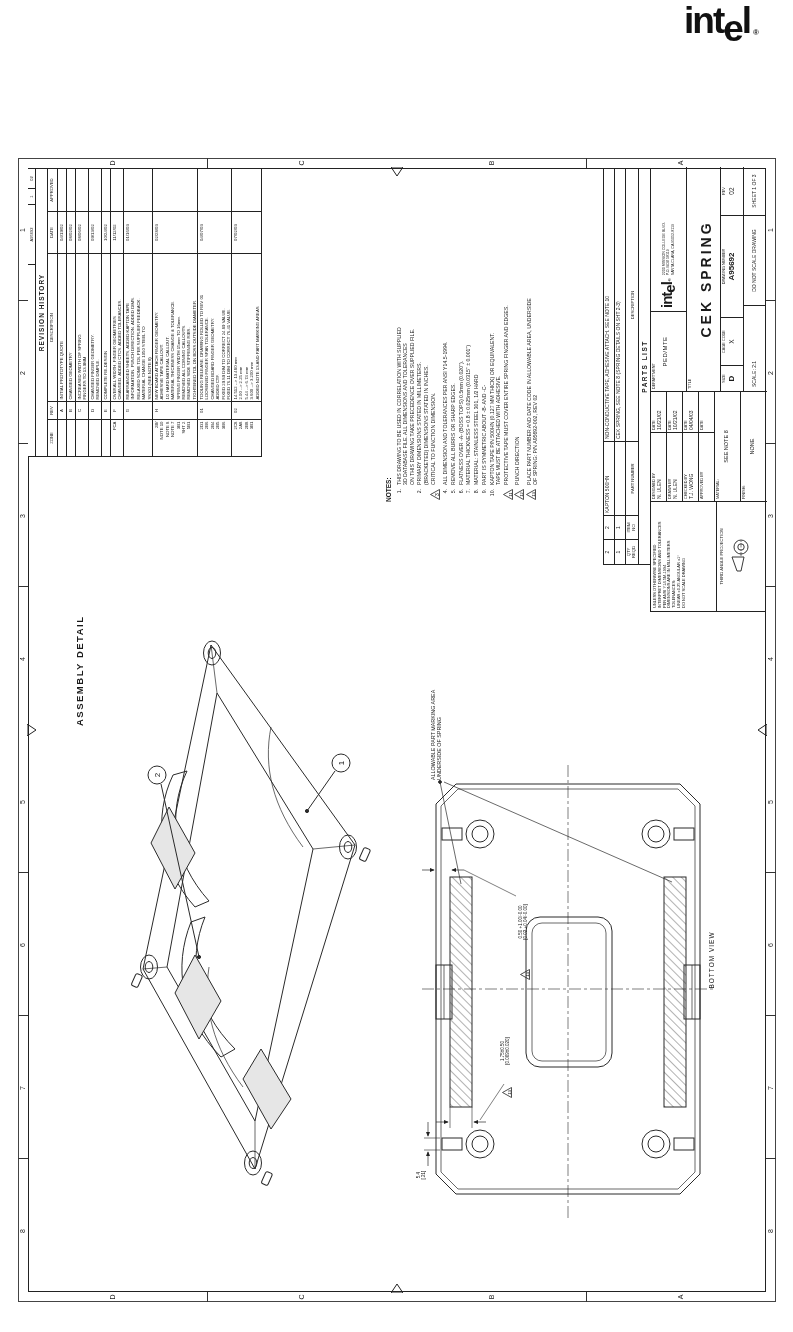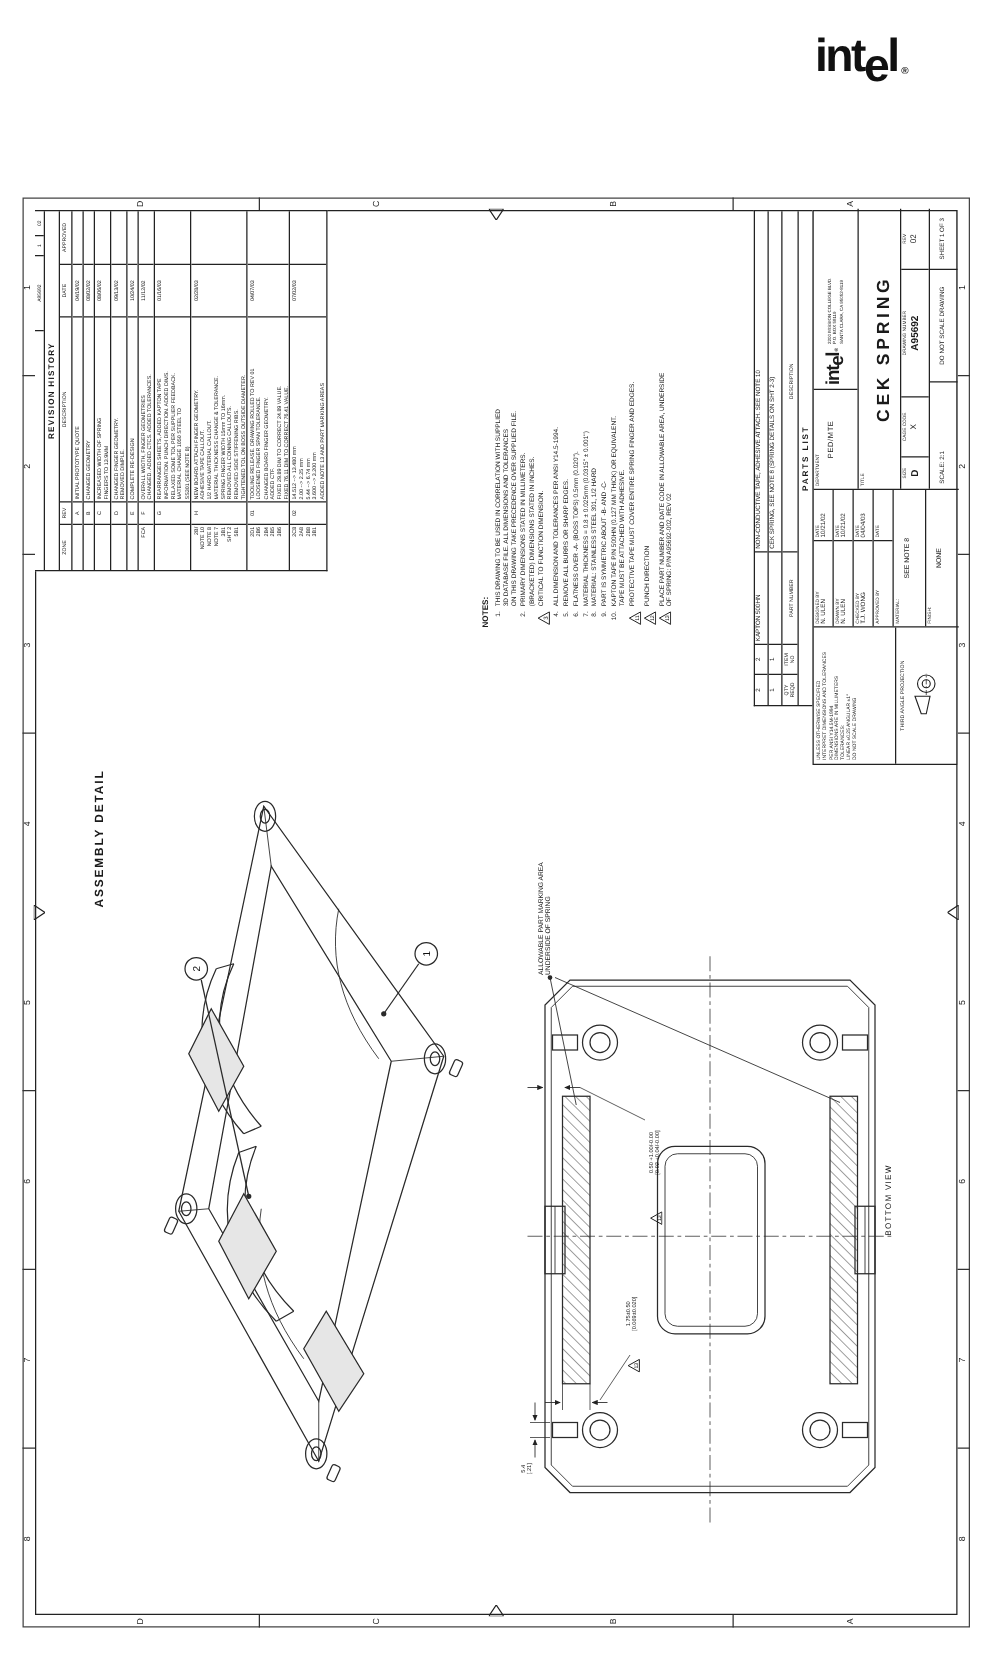--- a/index.html
+++ b/index.html
@@ -3,22 +3,22 @@
 <meta charset="utf-8">
 <style>
   * { box-sizing: border-box; margin: 0; padding: 0; }
   html,body { background:#fff; }
   body { width:793px; height:1332px; position:relative; overflow:hidden;
          font-family:"Liberation Sans", sans-serif; color:#1a1a1a; }
   .abs { position:absolute; }
   .pre { white-space:pre-line; }
 
   
-  .page-logo { position:absolute; left:652px; top:0px; width:106px; height:52px;
-               font-weight:bold; font-size:37px; letter-spacing:-2px; color:#111;margin-top:24px; }
+  .page-logo { position:absolute; left:684px; top:0px; width:106px; height:52px;
+               font-weight:bold; font-size:37px; letter-spacing:-2px; color:#111; }
   .page-logo .drop-e { display:inline-block; transform:translateY(8px); }
   .page-logo .reg { font-size:8px; letter-spacing:0; vertical-align:baseline;
                     position:relative; top:2px; left:3px; }
 
   
   .sheet { position:absolute; left:18px; top:158px; width:1144px; height:758px;
            background:#fff; transform-origin:0 0;
            transform: translate(0,1144px) rotate(-90deg); }
   .frame-outer { position:absolute; left:0; top:0; width:1144px; height:758px;
                  border:1px solid #444; }

